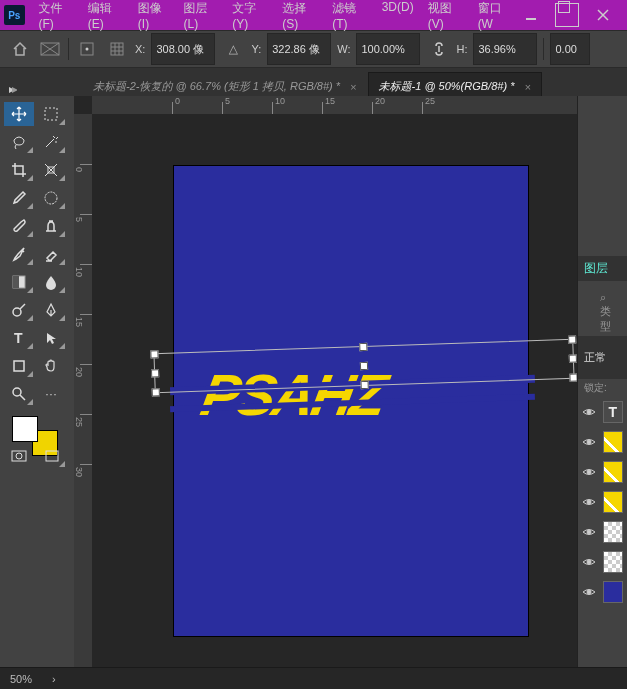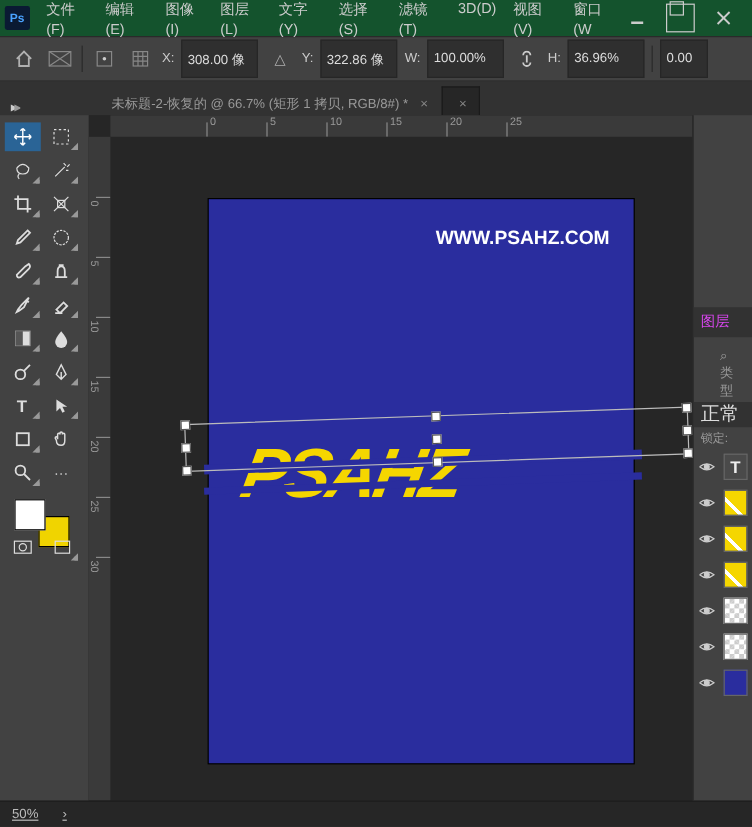--- a/index.html
+++ b/index.html
@@ -1,28 +1,28 @@
 <!DOCTYPE html>
 <html><head>
 <meta charset="utf-8">
 <style>
   * { margin: 0; padding: 0; box-sizing: border-box; }
   body { width: 627px; height: 689px; background: #323232; font-family: "Microsoft YaHei", Arial, sans-serif; font-size: 12px; color: #ccc; overflow: hidden; }
-  .titlebar { height: 30px; background: #14532d; display: flex; align-items: center; padding: 0 4px; }
+  .titlebar { height: 30px; background: #a21caf; display: flex; align-items: center; padding: 0 4px; }
   .ps-badge { width: 22px; height: 20px; background: #0a1a33; color: #4aa3ff; display: flex; align-items: center; justify-content: center; font-weight: bold; font-size: 10px; border-radius: 2px; margin-right: 8px; }
   .menu { display: flex; gap: 2px; }
   .menu span { padding: 4px 6px; cursor: default; }
   .win-controls { margin-left: auto; display: flex; gap: 12px; padding-right: 8px; }
   .win-controls div { width: 24px; height: 24px; display: flex; align-items: center; justify-content: center; color: #ccc; }
   .optbar { height: 38px; background: #424242; border-top: 1px solid #2a2a2a; border-bottom: 1px solid #2a2a2a; display: flex; align-items: center; padding: 0 8px; gap: 6px; }
   .optbar .icon { width: 24px; height: 24px; display: flex; align-items: center; justify-content: center; color: #b0b0b0; }
   .label { color: #ccc; font-size: 11px; }
   .numfield { background: #2f2f2f; border: 1px solid #262626; height: 32px; padding: 0 4px; display: flex; align-items: center; font-size: 11px; color: #ddd; min-width: 64px; }
   .tabbar { height: 28px; background: #323232; display: flex; align-items: flex-end; padding-left: 82px; gap: 0; }
-  .tab { height: 24px; padding: 4px 10px 0 10px; color: #999; font-size: 11px; display: flex; align-items: center; gap: 6px; border: 1px solid transparent; border-bottom: none; }
+  .tab { height: 24px; padding: 4px 10px 0 10px; color: #999; font-size: 11px; display: flex; align-items: center; gap: 6px; border: 1px solid transparent; border-bottom: none; font-style: italic; }
   .tab.active { background: #262626; color: #eee; border-color: #1a1a1a; }
   .tab .x { color: #888; margin-left: 4px; }
   .workspace { display: flex; height: calc(689px - 30px - 38px - 28px - 22px); }
   .toolbox { width: 74px; background: #424242; padding: 6px 4px; display: grid; grid-template-columns: repeat(2, 30px); grid-auto-rows: 26px; gap: 2px; align-content: start; }
   .tool { width: 30px; height: 24px; display: flex; align-items: center; justify-content: center; color: #d0d0d0; position: relative; }
   .tool.sel { background: #2a6496; color: #fff; }
   .tool.corner::after { content: ""; position: absolute; right: 1px; bottom: 1px; border: 3px solid transparent; border-right-color: #999; border-bottom-color: #999; }
   .swatches { grid-column: 1 / span 2; display: flex; justify-content: center; padding-top: 6px; }
   .sw-wrap { position: relative; width: 46px; height: 40px; }
   .sw-fg { position: absolute; top: 0; left: 0; width: 26px; height: 26px; background: #fff; border: 1px solid #000; }
@@ -39,32 +39,32 @@
   .page .url { position: absolute; top: 24px; right: 20px; color: #fff; font-weight: bold; font-size: 16px; }
   .psahz { position: absolute; top: 195px; left: 28px; font-size: 58px; font-weight: 900; font-style: italic; color: #f5d600; letter-spacing: -3px; transform: skewX(-10deg); font-family: Arial, sans-serif; }
   .slash1 { position: absolute; top: 215px; left: -4px; width: 365px; height: 8px; background: #2a2d9e; transform: rotate(-2deg); }
   .slash2 { position: absolute; top: 234px; left: -4px; width: 365px; height: 6px; background: #2a2d9e; transform: rotate(-2deg); }
   .transform-box { position: absolute; top: 250px; left: 80px; width: 420px; height: 40px; border: 1px solid #bbb; transform: rotate(-2deg); pointer-events: none; }
   .h { position: absolute; width: 8px; height: 8px; background: #fff; border: 1px solid #555; }
   .h.tl { top: -4px; left: -4px; } .h.tm { top: -4px; left: calc(50% - 4px); } .h.tr { top: -4px; right: -4px; }
   .h.ml { top: calc(50% - 4px); left: -4px; } .h.mm { top: calc(50% - 4px); left: calc(50% - 4px); } .h.mr { top: calc(50% - 4px); right: -4px; }
   .h.bl { bottom: -4px; left: -4px; } .h.bm { bottom: -4px; left: calc(50% - 4px); } .h.br { bottom: -4px; right: -4px; }
   .layers-panel { width: 50px; background: #424242; border-left: 1px solid #222; padding-top: 160px; }
-  .lp-tab { background: #323232; padding: 4px 6px; color: #d946ef; font-size: 12px; margin-bottom: 8px; }
+  .lp-tab { background: #323232; padding: 4px 6px; color: #5eead4; font-size: 12px; margin-bottom: 8px; }
   .lp-row { display: flex; align-items: center; height: 30px; padding: 0 4px; gap: 6px; }
   .lp-search { font-size: 11px; color: #999; padding: 2px 22px; }
-  .lp-blend { font-size: 16px; color: #ddd; padding: 0 6px; background: #323232; }
+  .lp-blend { font-size: 11px; color: #ddd; padding: 14px 6px; background: #323232; }
   .lp-lock { font-size: 10px; color: #999; padding: 2px 6px; }
   .eye { width: 16px; height: 16px; display: flex; align-items: center; justify-content: center; color: #ccc; }
   .thumb { width: 22px; height: 22px; border: 1px solid #666; }
   .thumb.t { background: #4a4a4a; color: #eee; font-size: 14px; display: flex; align-items: center; justify-content: center; font-weight: bold; }
   .thumb.y { background: linear-gradient(45deg, #f5d600 30%, #fff 30%, #fff 40%, #f5d600 40%); }
   .thumb.ck { background-image: linear-gradient(45deg,#ccc 25%,transparent 25%),linear-gradient(-45deg,#ccc 25%,transparent 25%),linear-gradient(45deg,transparent 75%,#ccc 75%),linear-gradient(-45deg,transparent 75%,#ccc 75%); background-size: 8px 8px; background-position: 0 0,0 4px,4px -4px,-4px 0; background-color: #fff; }
   .thumb.bl { background: #2a2d9e; }
-  .statusbar { height: 22px; background: #262626; border-top: 1px solid #1a1a1a; display: flex; align-items: center; padding: 0 10px; gap: 20px; font-size: 11px; color: #bbb; text-decoration: underline; }
+  .statusbar { height: 22px; background: #262626; border-top: 1px solid #1a1a1a; display: flex; align-items: center; padding: 0 10px; gap: 20px; font-size: 11px; color: #bbb; }
   .restore-icon { width:10px; height:10px; border:1px solid #ccc; position:relative; }
   .restore-icon::before { content:""; position:absolute; top:-3px; left:2px; width:10px; height:10px; border:1px solid #ccc; }
 </style>
 </head>
 <body>
 
 <div class="titlebar">
   <div class="ps-badge">Ps</div>
   <div class="menu">
     <span>文件(F)</span>
@@ -148,20 +148,21 @@
     <svg width="10" height="10">
         <path d="M2 2 L8 5 L2 8 Z" fill="#ccc"></path>
         <path d="M5 2 L11 5 L5 8 Z" fill="#999"></path>
       </svg>
   </div>
   <div class="tab">
     <span>未标题-2-恢复的 @ 66.7% (矩形 1 拷贝, RGB/8#) *</span>
     <span class="x">×</span>
   </div>
   <div class="tab active">
+    <span>未标题-1 @ 50%(RGB/8#) *</span>
     <span class="x">×</span>
   </div>
 </div>
 
 <div class="workspace">
   <div class="toolbox">
     <div class="tool sel">
         <svg width="16" height="16" fill="none" stroke="#fff" stroke-width="1.2">
           <path d="M8 1 V15 M1 8 H15 M8 1 L6 3 M8 1 L10 3 M8 15 L6 13 M8 15 L10 13 M1 8 L3 6 M1 8 L3 10 M15 8 L13 6 M15 8 L13 10"></path>
         </svg>
@@ -330,21 +331,20 @@
           <span>20</span>
         </div>
       <div class="tick">
           <span>25</span>
         </div>
       <div class="tick">
           <span>30</span>
         </div>
     </div>
     <div class="page">
-      <div class="url">WWW.PSAHZ.COM</div>
       <div class="psahz">PSAHZ</div>
       <div class="slash1"></div>
       <div class="slash2"></div>
     </div>
     <div class="transform-box">
       <div class="h tl"></div>
       <div class="h tm"></div>
       <div class="h tr"></div>
       <div class="h ml"></div>
       <div class="h mm"></div>

